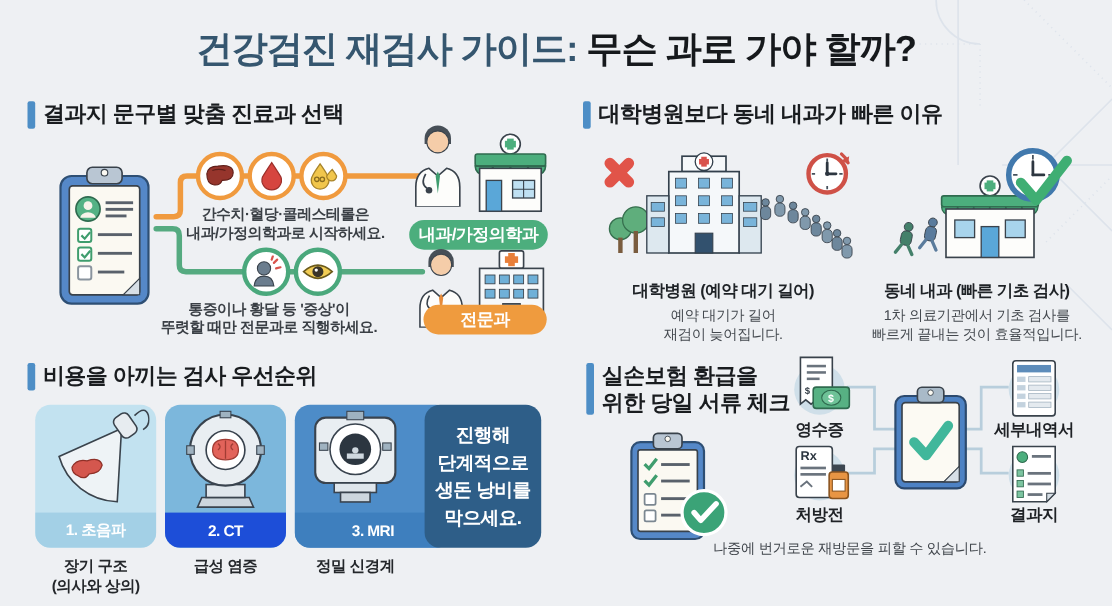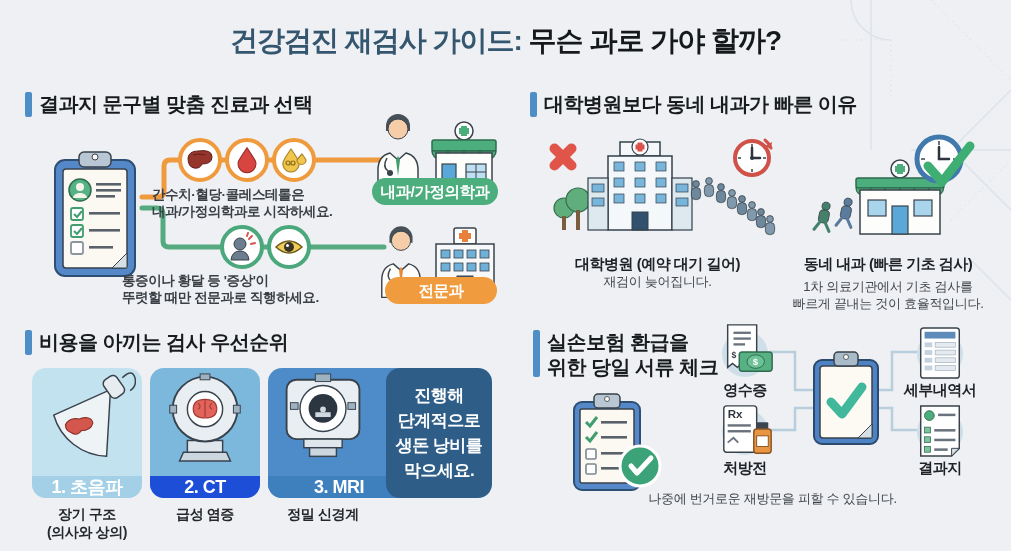--- a/index.html
+++ b/index.html
@@ -1,38 +1,38 @@
 <!DOCTYPE html>
 <html><head>
 <meta charset="utf-8">
 <style>
   html,body{margin:0;padding:0;}
   body{width:1011px;height:551px;overflow:hidden;background:#eef0f3;
        font-family:"Liberation Sans","DejaVu Sans",sans-serif;color:#1b1e21;}
   #canvas{position:relative;width:1011px;height:551px;background:#eef0f3;}
   .abs{position:absolute;}
   .title-wrap{position:absolute;left:0;top:22px;width:1011px;text-align:center;
-              font-size:28px;font-weight:800;letter-spacing:-1px;}
+              font-size:33px;font-weight:800;letter-spacing:-1px;}
   .title-blue{color:#35566f;}
   .title-dark{color:#16191c;}
   .sec-head{position:absolute;display:flex;align-items:flex-start;}
   .sec-bar{width:7px;background:#4d8ec6;border-radius:2px;margin-right:7px;flex:0 0 auto;}
   .sec-title{font-size:20px;font-weight:800;color:#191c1f;line-height:25px;letter-spacing:-0.5px;}
   .ring{position:absolute;border-radius:50%;background:#fff;display:flex;align-items:center;justify-content:center;box-sizing:border-box;}
   .ring-orange{border:4px solid #f09a3e;}
   .ring-green{border:4px solid #4aa87c;}
   .pill{position:absolute;border-radius:15px;color:#fff;font-weight:800;text-align:center;letter-spacing:-0.5px;}
-  .pill-green{background:#4cae7d;}
+  .pill-green{background:#4cae7d;margin-top:22px;}
   .pill-orange{background:#ef9b3e;}
-  .note-txt{font-size:13.5px;font-weight:600;color:#3a3f45;line-height:17px;text-align:left;letter-spacing:-0.4px;}
+  .note-txt{font-size:13.5px;font-weight:600;color:#3a3f45;line-height:17px;text-align:center;letter-spacing:-0.4px;}
   .cap-title{font-size:15px;font-weight:800;color:#1e2226;letter-spacing:-0.5px;margin-top:21px;}
   .cap-line{font-size:13px;font-weight:500;color:#43484e;line-height:16.5px;letter-spacing:-0.3px;}
   .card{position:absolute;top:368px;height:130px;border-radius:14px;overflow:hidden;}
-  .card-band{position:absolute;left:0;right:0;bottom:0;height:22px;display:flex;align-items:center;justify-content:center;
-             color:#fff;font-size:18px;font-weight:800;letter-spacing:-0.5px;}
+  .card-band{position:absolute;left:0;right:0;bottom:0;height:32px;display:flex;align-items:center;justify-content:center;
+             color:#fff;font-size:14px;font-weight:800;letter-spacing:-0.5px;}
   .card-cap{position:absolute;top:505px;text-align:center;font-size:14px;font-weight:700;color:#24272b;line-height:18px;letter-spacing:-0.4px;}
   .doc-circle{position:absolute;width:46px;height:46px;border-radius:50%;background:#cfdfe9;}
   .doc-label{position:absolute;width:90px;text-align:center;font-size:15px;font-weight:800;color:#1f2226;letter-spacing:-0.5px;}
   .icon-abs{position:absolute;line-height:0;}
   svg{display:block;}
 </style>
 </head>
 <body>
 
 <div id="canvas">
@@ -279,20 +279,21 @@
         <use href="#pp" x="54" y="23" fill="#6d879c"></use>
         <use href="#pp" x="64" y="29" fill="#8099ac"></use>
         <use href="#pp" x="73" y="36" fill="#6d879c"></use>
         <use href="#pp" x="82" y="43" fill="#8099ac"></use>
       </g>
     </svg>
   </span>
 
   <div class="abs" style="left:545px;top:234px;width:225px;text-align:center;">
     <div class="cap-title">대학병원 (예약 대기 길어)</div>
+    <div class="cap-line" style="margin-top:5px;">예약 대기가 길어</div>
     <div class="cap-line">재검이 늦어집니다.</div>
   </div>
 
   <span class="icon-abs" style="left:812px;top:196px;">
     <svg width="48" height="42" viewBox="0 0 48 42">
       <g transform="rotate(12 12 20)" stroke="#39424b" stroke-width="0.8">
         <circle cx="12" cy="10" r="4" fill="#44806a"></circle>
         <rect x="7" y="14" width="10" height="13" rx="4" fill="#44806a"></rect>
         <path d="M9 27 l-4 8 M15 27 l5 7" stroke="#44806a" stroke-width="3" stroke-linecap="round"></path>
       </g>

